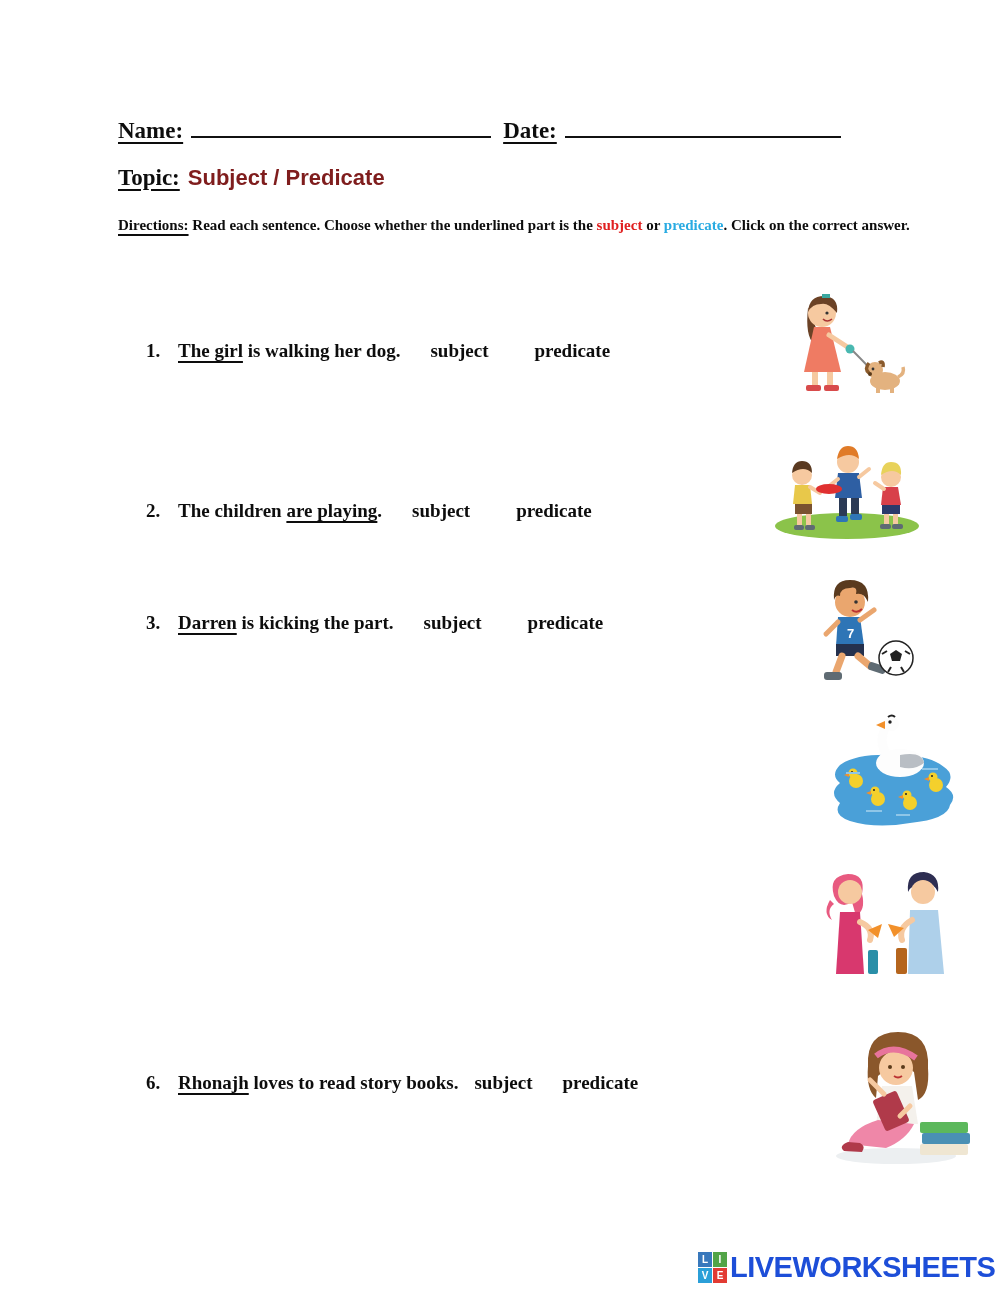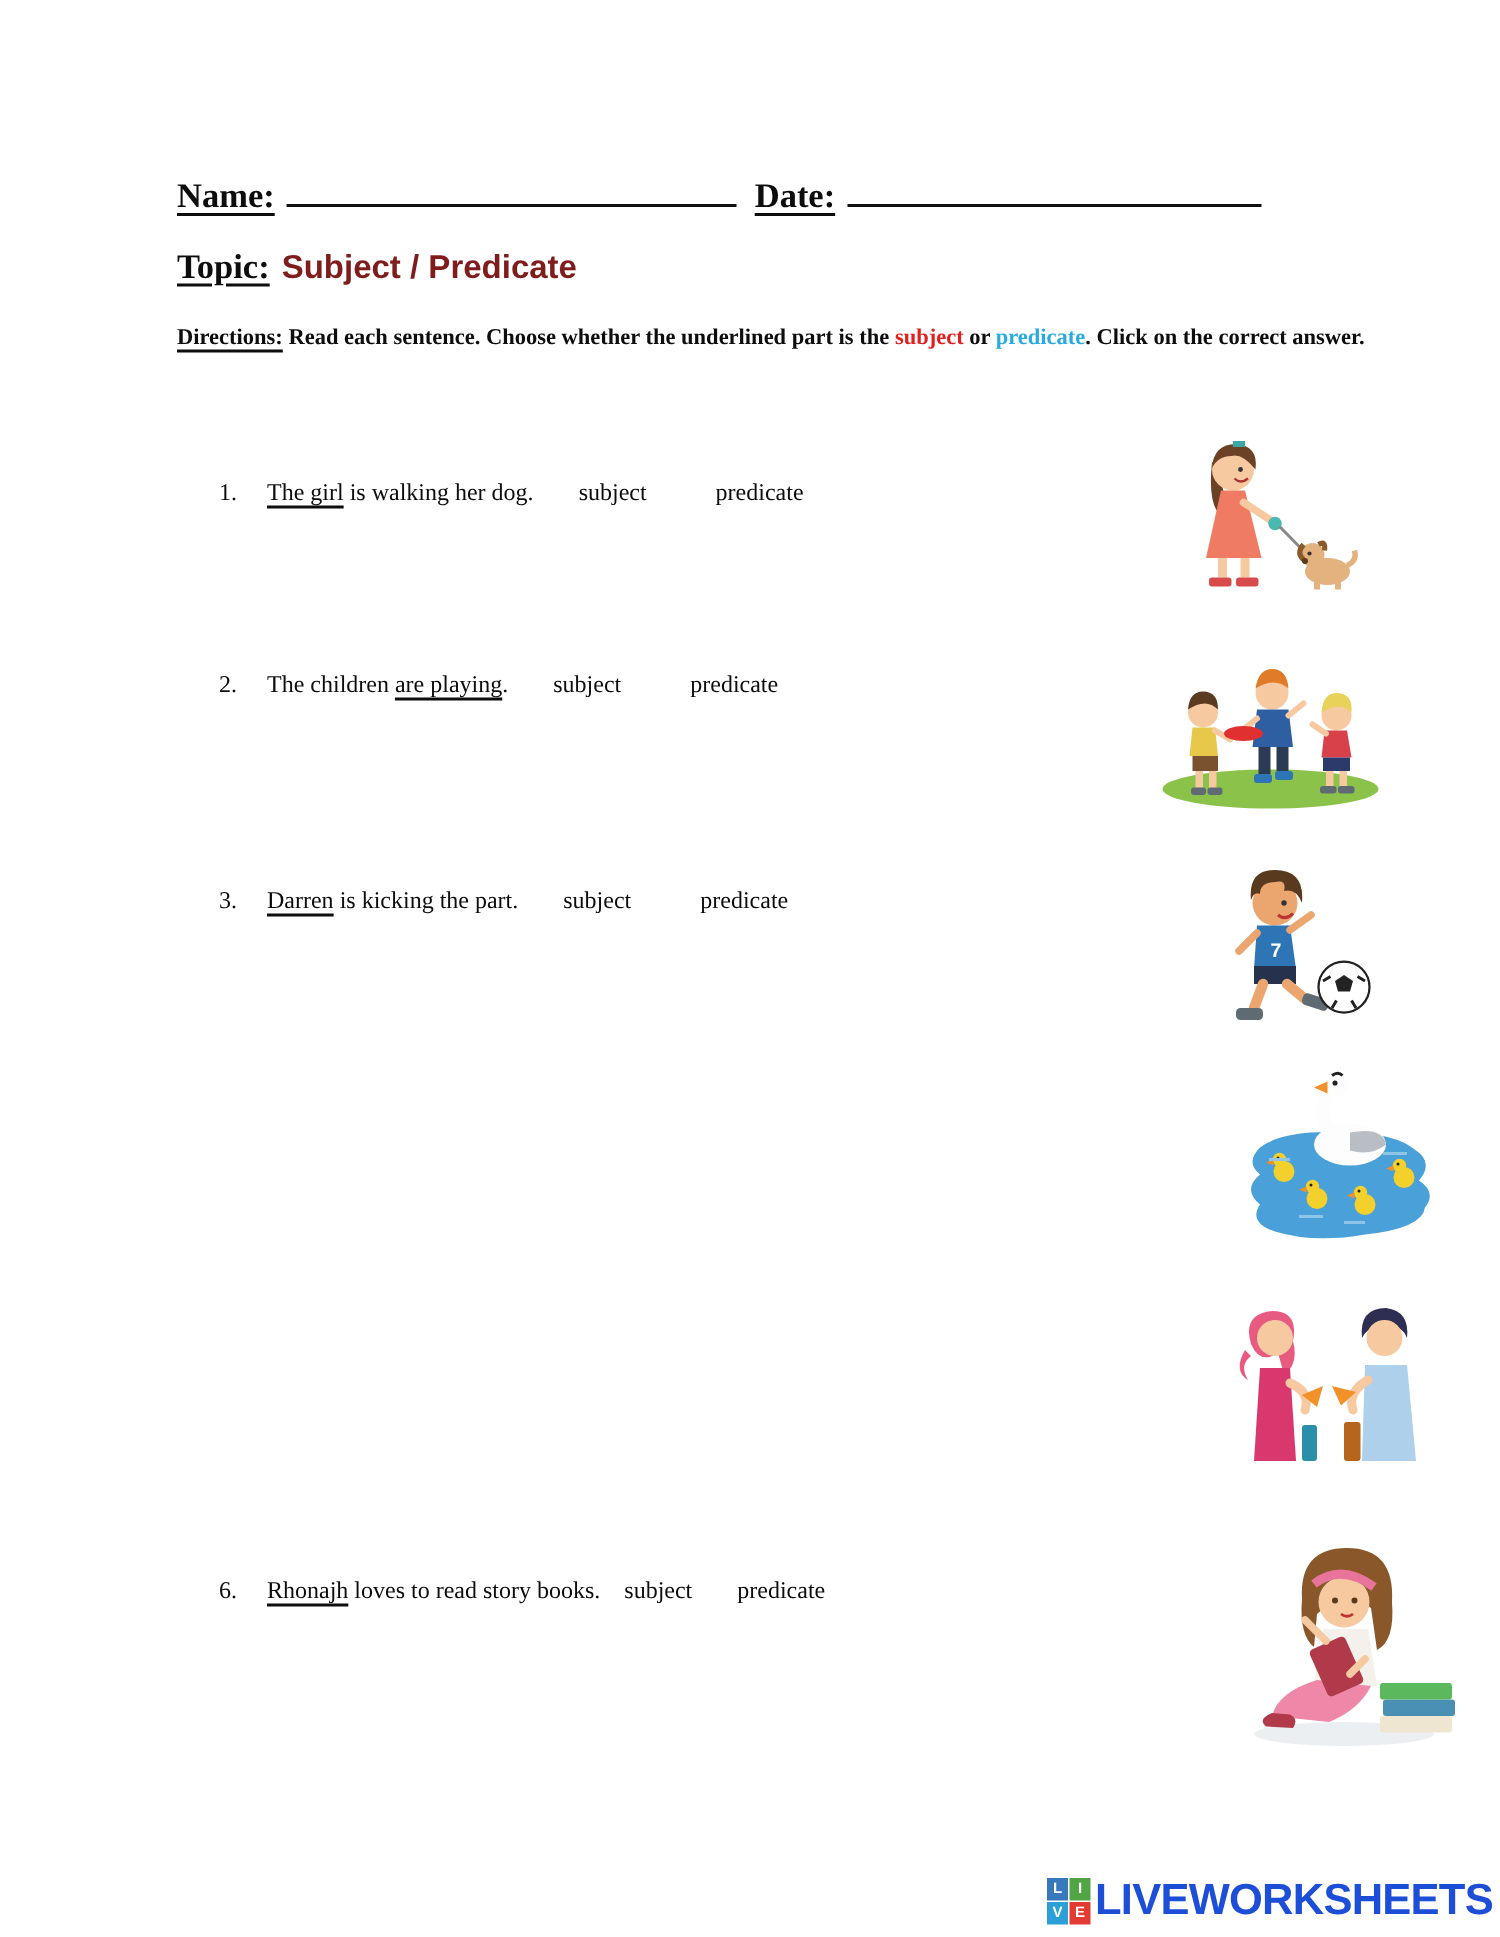--- a/index.html
+++ b/index.html
@@ -13,21 +13,21 @@
   .lbl-ul{text-decoration:underline;text-decoration-thickness:2px;text-underline-offset:4px;font-weight:bold;}
   .blank{display:inline-block;border-bottom:2.5px solid #111;height:20px;vertical-align:baseline;}
   .blank.name{width:300px;margin-left:8px;margin-right:12px;}
   .blank.date{width:276px;margin-left:8px;}
   .topic-row{position:absolute;left:118px;top:165px;font-size:23px;font-weight:bold;white-space:nowrap;}
   .topic-value{font-family:"Liberation Sans","DejaVu Sans",sans-serif;color:#7f1d1d;font-weight:bold;margin-left:8px;font-size:22px;}
   .directions{position:absolute;left:118px;top:209px;width:795px;font-size:15px;font-weight:bold;line-height:33px;}
   .dir-subject{color:#e02020;}
   .dir-predicate{color:#29abe2;}
   
-  .q-row{position:absolute;left:146px;font-size:16px;font-weight:normal;white-space:nowrap;}
+  .q-row{position:absolute;left:146px;font-size:19px;font-weight:bold;white-space:nowrap;margin-top:20px;}
   .q-num{display:inline-block;width:32px;}
   .q-underlined{text-decoration:underline;text-decoration-thickness:2px;text-underline-offset:4px;}
   .opt{cursor:pointer;}
   .optA{margin-left:30px;}
   .optB{margin-left:46px;}
   .tight .optA{margin-left:16px;}
   .tight .optB{margin-left:30px;}
   .illus{position:absolute;}
   
   .logo{position:absolute;left:698px;top:1251px;display:flex;align-items:center;cursor:pointer;}
@@ -80,21 +80,21 @@
     <circle cx="97" cy="84" r="8" fill="#e3b27f"></circle>
     <path d="M91 77 q-5 6 0 10" stroke="#8a5a2b" stroke-width="3.5" fill="none"></path>
     <path d="M101 77 q5 -3 4 4" stroke="#8a5a2b" stroke-width="3.5" fill="none"></path>
     <circle cx="95" cy="83" r="1.4" fill="#333"></circle>
     <circle cx="92" cy="88" r="2" fill="#5a3a1a"></circle>
     <rect x="98" y="101" width="4" height="6" fill="#e3b27f"></rect>
     <rect x="112" y="101" width="4" height="6" fill="#e3b27f"></rect>
     <path d="M120 91 q7 -3 5 -10" stroke="#e3b27f" stroke-width="3.5" fill="none"></path>
   </svg>
 
-  <div class="q-row" style="top:448px;">
+  <div class="q-row" style="top:480px;">
     <span class="q-num">2.</span><span>The children </span><span class="q-underlined">are playing</span><span>.</span><span class="opt optA">subject</span><span class="opt optB">predicate</span>
   </div>
   <svg class="illus" style="left:772px;top:437px;" width="150" height="103" viewBox="0 0 150 103">
     <ellipse cx="75" cy="89" rx="72" ry="13" fill="#8bc34a"></ellipse>
 
     <circle cx="30" cy="38" r="10" fill="#f6c9a0"></circle>
     <path d="M20 36 Q21 24 30 24 Q40 24 40 36 Q32 28 20 36 Z" fill="#5a3a21"></path>
     <path d="M23 48 h15 l2 19 h-19 Z" fill="#e8c84a"></path>
     <path d="M38 50 L48 56" stroke="#f6c9a0" stroke-width="4" stroke-linecap="round"></path>
     <rect x="23" y="67" width="17" height="10" fill="#7a5230"></rect>

